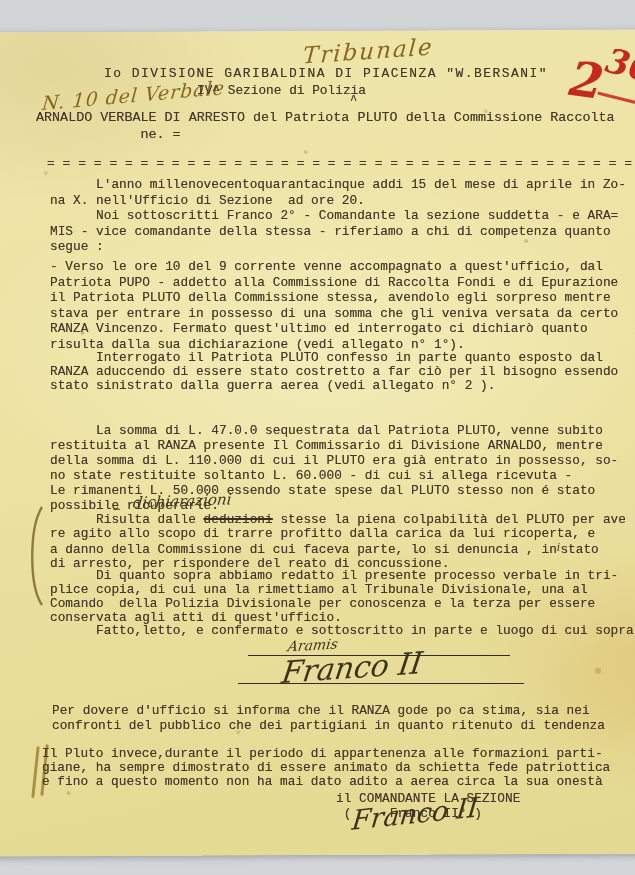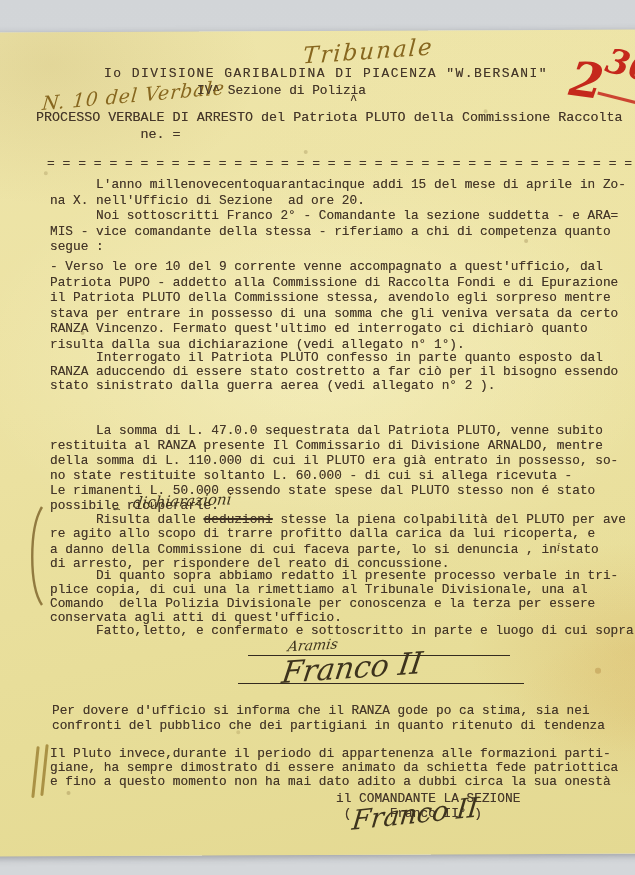--- a/index.html
+++ b/index.html
@@ -55,21 +55,21 @@
     <div class="hand ink-brown" style="left:42px;top:84px;font-size:19px;letter-spacing:1px;transform:rotate(-5deg) skewX(-10deg);">N. 10 del Verbale</div>
     <div class="typed" style="left:350px;top:94px;font-size:12px;">^</div>
 
     <div class="hand red" style="left:570px;top:52px;font-size:48px;transform:rotate(8deg);">2</div>
     <div class="hand red" style="left:606px;top:45px;font-size:34px;transform:rotate(14deg);">30</div>
     <div class="redline" style="left:597px;top:97px;width:45px;"></div>
 
     <div class="typed" style="left:104px;top:66px;font-size:13px;letter-spacing:1.45px;">Io DIVISIONE GARIBALDINA DI PIACENZA "W.BERSANI"</div>
     <div class="typed" style="left:197px;top:83px;text-align:center;">IV^ Sezione di Polizia</div>
 
-    <div class="typed" style="left:36px;top:110px;font-size:13.4px;line-height:16.8px;"><div class="tline">PROCESSO VERBALE DI ARRESTO del Patriota PLUTO della Commissione Raccolta</div><div class="tline">             ne. =</div></div>
+    <div class="typed" style="left:36px;top:110px;font-size:13.4px;line-height:16.8px;"><div class="tline">ARNALDO VERBALE DI ARRESTO del Patriota PLUTO della Commissione Raccolta</div><div class="tline">             ne. =</div></div>
 
     <div class="typed" style="left:47px;top:156px;font-size:13px;">= = = = = = = = = = = = = = = = = = = = = = = = = = = = = = = = = = = = = = = = = = </div>
 
     <div class="typed" style="left:50px;top:177px;line-height:15.6px;"><div class="tline">      L'anno millenovecentoquarantacinque addi 15 del mese di aprile in Zo-</div><div class="tline">na X. nell'Ufficio di Sezione  ad ore 20.</div><div class="tline">      Noi sottoscritti Franco 2° - Comandante la sezione suddetta - e ARA=</div><div class="tline">MIS - vice comandante della stessa - riferiamo a chi di competenza quanto</div><div class="tline">segue :</div></div>
     <div class="typed" style="left:50px;top:259px;line-height:15.6px;"><div class="tline">- Verso le ore 10 del 9 corrente venne accompagnato a quest'ufficio, dal</div><div class="tline">Patriota PUPO - addetto alla Commissione di Raccolta Fondi e di Epurazione</div><div class="tline">il Patriota PLUTO della Commissione stessa, avendolo egli sorpreso mentre</div><div class="tline">stava per entrare in possesso di una somma che gli veniva versata da certo</div><div class="tline">RANZA Vincenzo. Fermato quest'ultimo ed interrogato ci dichiarò quanto</div><div class="tline">risulta dalla sua dichiarazione (vedi allegato n° 1°).</div></div>
     <div class="typed" style="left:50px;top:351px;line-height:14px;"><div class="tline">      Interrogato il Patriota PLUTO confesso in parte quanto esposto dal</div><div class="tline">RANZA aduccendo di essere stato costretto a far ciò per il bisogno essendo</div><div class="tline">stato sinistrato dalla guerra aerea (vedi allegato n° 2 ).</div></div>
     <div class="typed" style="left:50px;top:423px;line-height:15px;"><div class="tline">      La somma di L. 47.0.0 sequestrata dal Patriota PLUTO, venne subito</div><div class="tline">restituita al RANZA presente Il Commissario di Divisione ARNALDO, mentre</div><div class="tline">della somma di L. 110.000 di cui il PLUTO era già entrato in possesso, so-</div><div class="tline">no state restituite soltanto L. 60.000 - di cui si allega ricevuta -</div><div class="tline">Le rimanenti L. 50.000 essendo state spese dal PLUTO stesso non é stato</div><div class="tline">possibile ricuperarle.</div></div>
 
     <div class="hand ink-dark" style="left:133px;top:492px;font-size:15px;transform:rotate(-2deg) skewX(-8deg);">dichiarazioni</div>
     <div class="hand ink-dark" style="left:112px;top:503px;font-size:11px;">∽</div>
@@ -83,18 +83,18 @@
     </svg>
     <div class="bar" style="left:34px;top:746px;height:52px;"></div>
     <div class="bar" style="left:43px;top:744px;height:52px;"></div>
 
     <div class="hand ink-dark" style="left:288px;top:637px;font-size:14px;transform:rotate(-3deg) skewX(-12deg);">Aramis</div>
     <div class="sigline" style="left:248px;top:655px;width:262px;"></div>
     <div class="hand ink-dark" style="left:282px;top:650px;font-size:30px;transform:rotate(-4deg) skewX(-12deg);">Franco II</div>
     <div class="sigline" style="left:238px;top:683px;width:286px;"></div>
 
     <div class="typed" style="left:52px;top:703px;line-height:15px;"><div class="tline">Per dovere d'ufficio si informa che il RANZA gode po ca stima, sia nei</div><div class="tline">confronti del pubblico che dei partigiani in quanto ritenuto di tendenza</div></div>
-    <div class="typed" style="left:50px;top:747px;line-height:14px;"><div class="tline">Il Pluto invece,durante il periodo di appartenenza alle formazioni parti-</div><div class="tline">giane, ha sempre dimostrato di essere animato da schietta fede patriottica</div><div class="tline">e fino a questo momento non ha mai dato adito a dubbi circa la sua onestà</div></div>
+    <div class="typed" style="left:42px;top:747px;line-height:14px;"><div class="tline">Il Pluto invece,durante il periodo di appartenenza alle formazioni parti-</div><div class="tline">giane, ha sempre dimostrato di essere animato da schietta fede patriottica</div><div class="tline">e fino a questo momento non ha mai dato adito a aerea circa la sua onestà</div></div>
     <div class="typed" style="left:336px;top:791px;line-height:15px;"><div class="tline">il COMANDANTE LA SEZIONE</div><div class="tline"> (     Franco II° )</div></div>
 
     <div class="hand ink-dark" style="left:352px;top:798px;font-size:27px;transform:rotate(-6deg) skewX(-12deg);">Franco II</div>
   </div>
 </div>
 
 </body></html>

